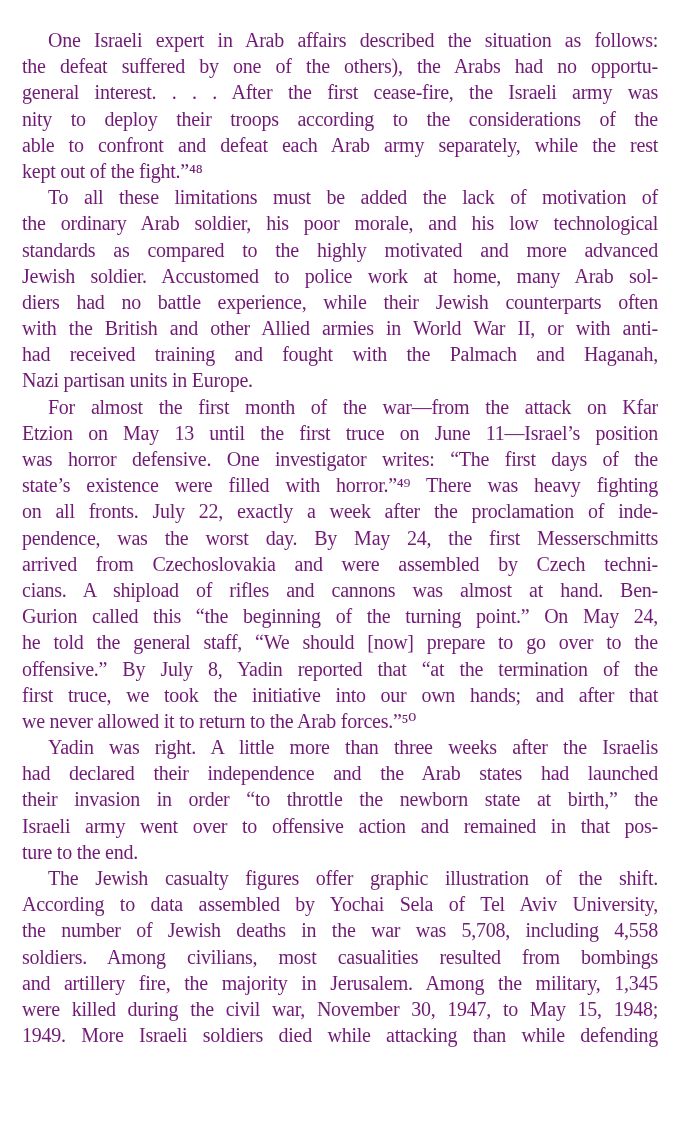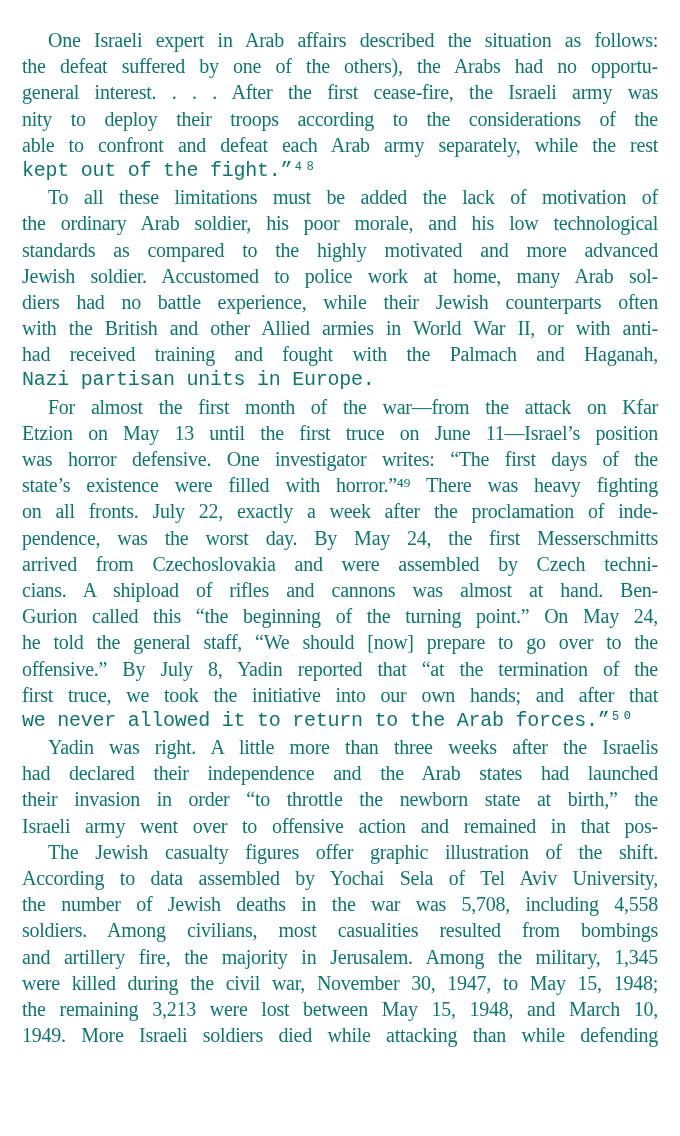--- a/index.html
+++ b/index.html
@@ -15,42 +15,41 @@
   }
   .page {
     width: 680px;
     height: 1136px;
     background: #ffffff;
     box-sizing: border-box;
     padding: 27px 22px 0 22px;
   }
   .text-block {
     width: 636px;
-    color: #0f766e;
+    color: #701a75;
   }
   .paragraph {
     margin: 0;
   }
   .line {
     font-size: 20px;
     line-height: 26.2px;
     height: 26.2px;
     white-space: nowrap;
     letter-spacing: -0.25px;
     text-align: justify;
     text-align-last: justify;
     overflow: visible;
   }
   .line.indent {
     padding-left: 26px;
   }
   .line.last {
     text-align: center;
     text-align-last: left;
-    font-family: Liberation Mono, monospace;
   }
 </style>
 </head>
 <body>
 
 <div class="page">
   <div class="text-block">
       <div class="paragraph">
         <div class="line indent">One Israeli expert in Arab affairs described the situation as follows:</div>
         <div class="line">the defeat suffered by one of the others), the Arabs had no opportu-</div>
@@ -82,25 +81,25 @@
         <div class="line">he told the general staff, “We should [now] prepare to go over to the</div>
         <div class="line">offensive.” By July 8, Yadin reported that “at the termination of the</div>
         <div class="line">first truce, we took the initiative into our own hands; and after that</div>
         <div class="line last">we never allowed it to return to the Arab forces.”⁵⁰</div>
       </div>
       <div class="paragraph">
         <div class="line indent">Yadin was right. A little more than three weeks after the Israelis</div>
         <div class="line">had declared their independence and the Arab states had launched</div>
         <div class="line">their invasion in order “to throttle the newborn state at birth,” the</div>
         <div class="line">Israeli army went over to offensive action and remained in that pos-</div>
+        <div class="line last">ture to the end.</div>
       </div>
       <div class="paragraph">
         <div class="line indent">The Jewish casualty figures offer graphic illustration of the shift.</div>
         <div class="line">According to data assembled by Yochai Sela of Tel Aviv University,</div>
         <div class="line">the number of Jewish deaths in the war was 5,708, including 4,558</div>
         <div class="line">soldiers. Among civilians, most casualities resulted from bombings</div>
         <div class="line">and artillery fire, the majority in Jerusalem. Among the military, 1,345</div>
         <div class="line">were killed during the civil war, November 30, 1947, to May 15, 1948;</div>
-        <div class="line">the remaining 3,213 were lost between May 15, 1948, and March 10,</div>
         <div class="line">1949. More Israeli soldiers died while attacking than while defending</div>
       </div>
     </div>
 </div>
 
 </body></html>

